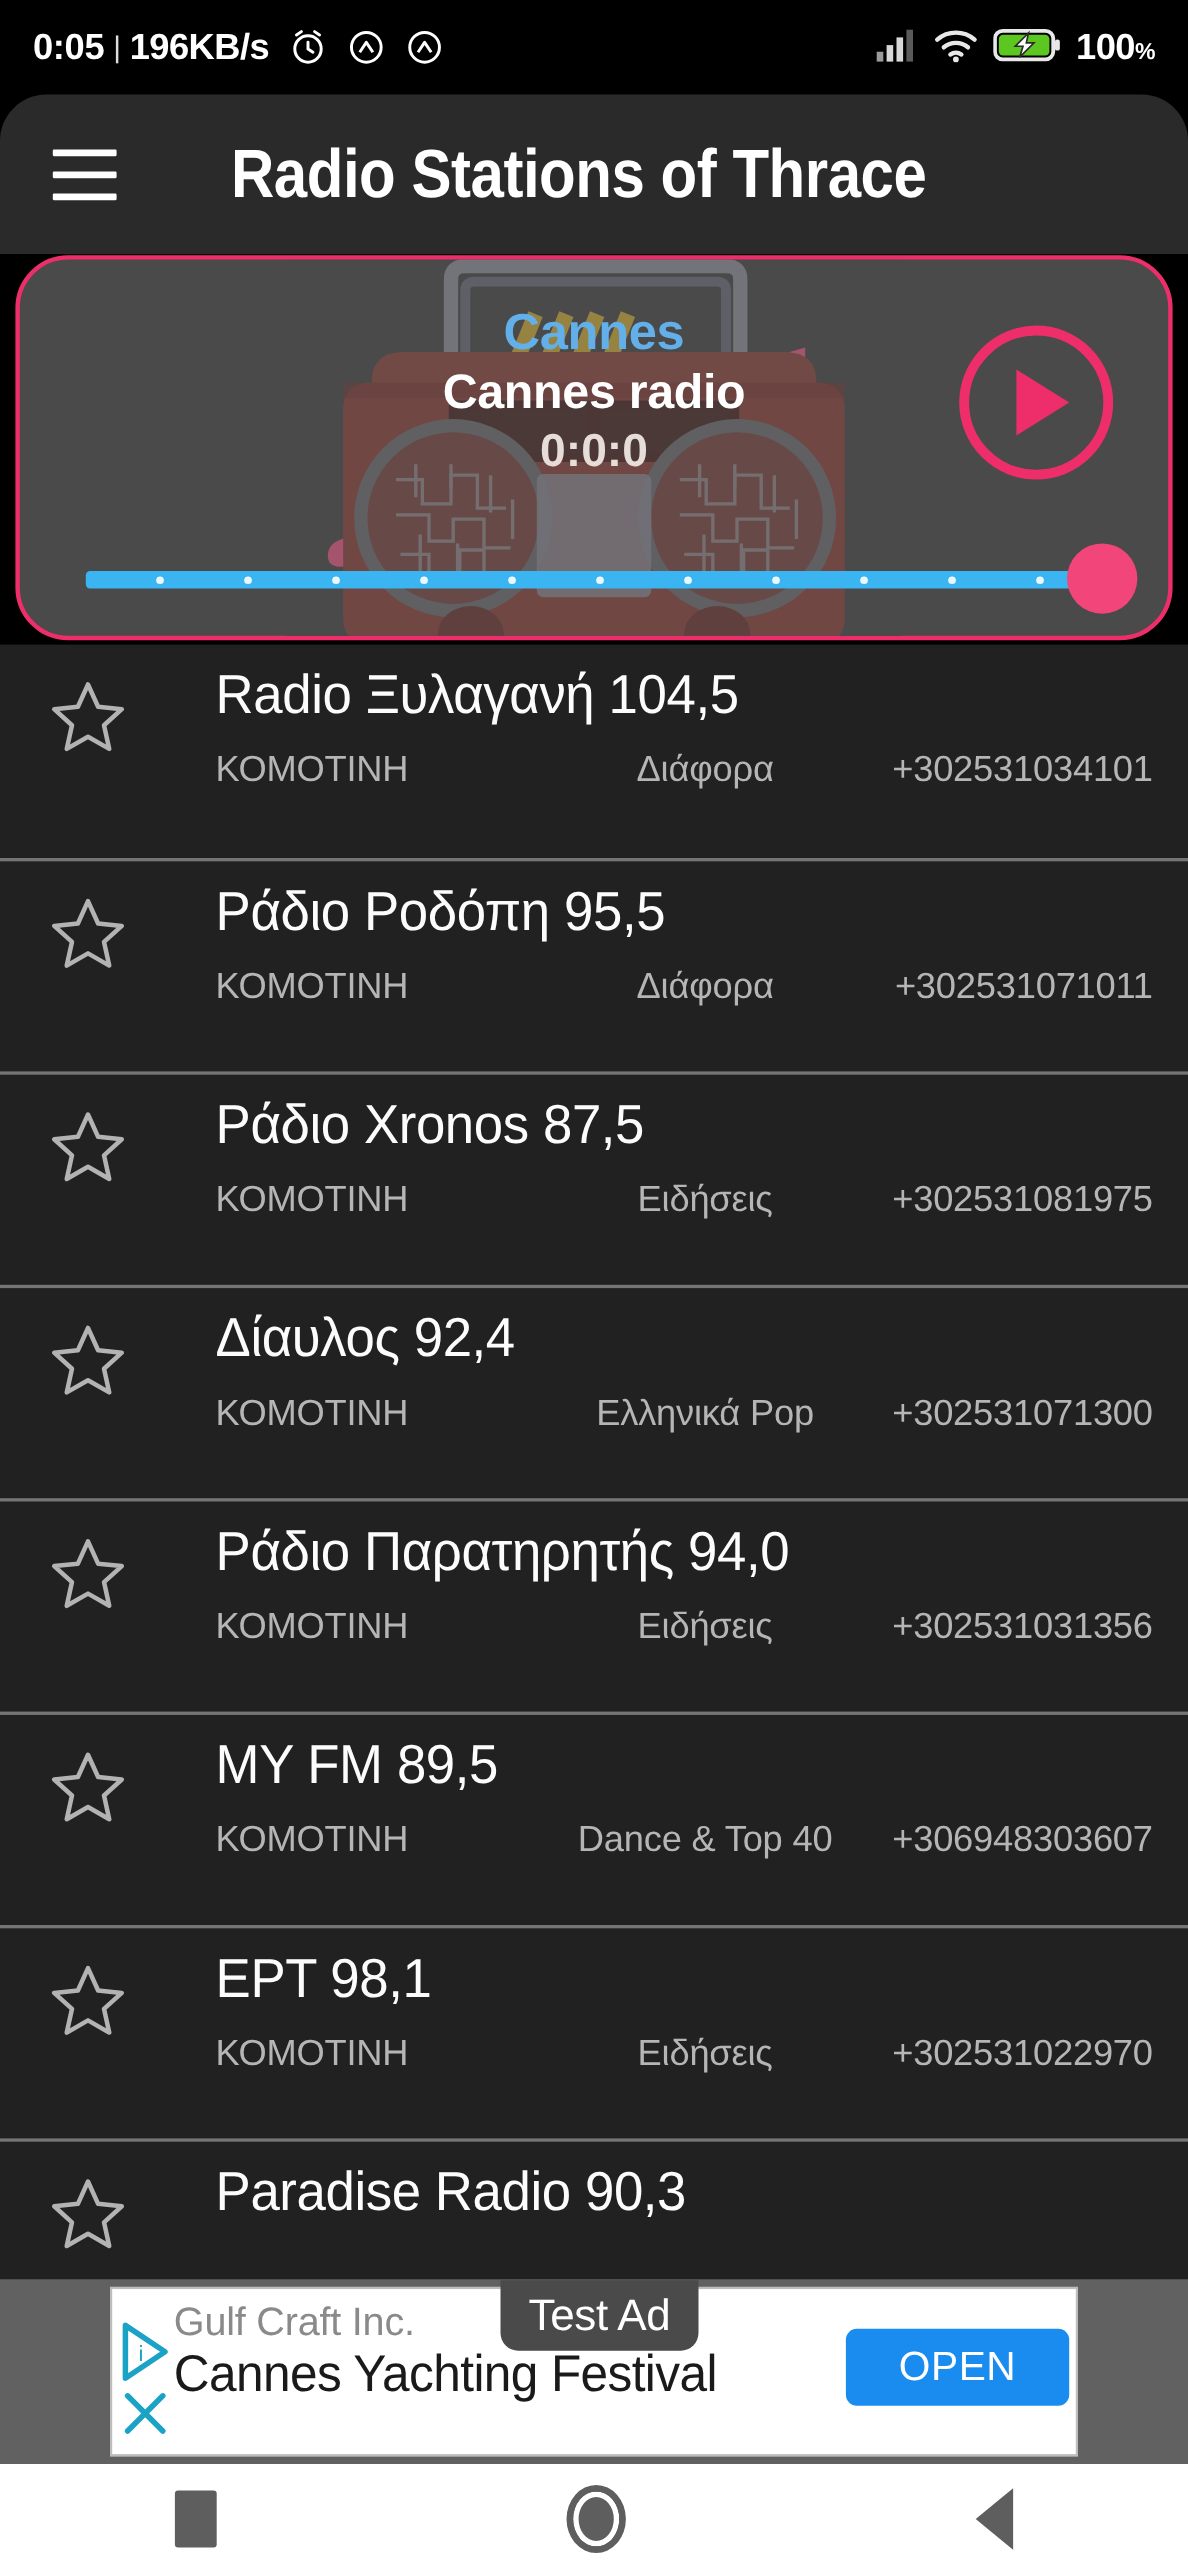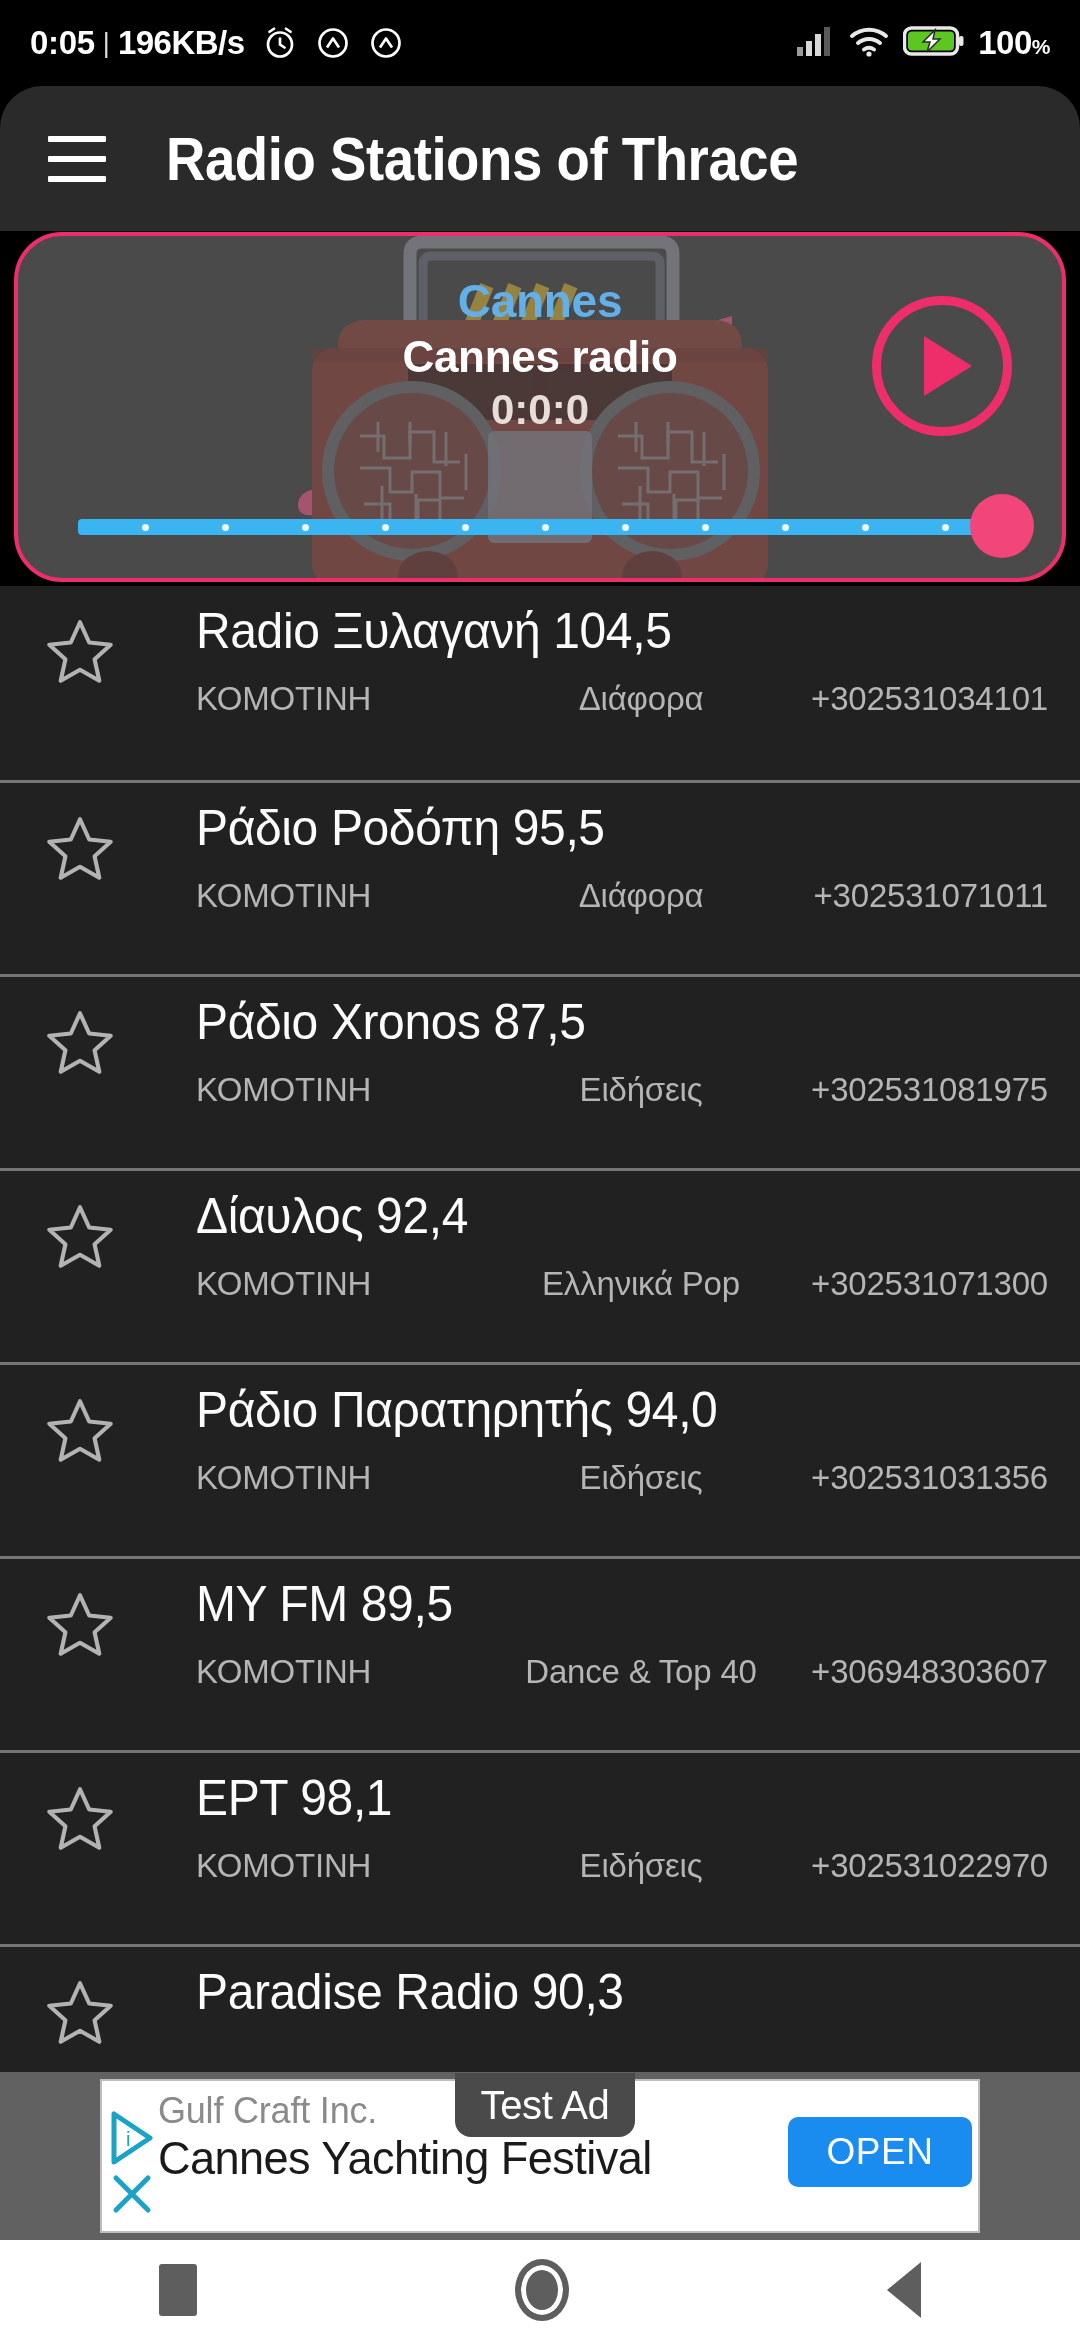--- a/index.html
+++ b/index.html
@@ -24,21 +24,21 @@
   .sb-ico{ margin-left:7px; display:flex; align-items:center; }
   .sb-right{ margin-left:auto; display:flex; align-items:center; gap:13px; }
   .sb-pct{ font-size:33px; font-weight:bold; letter-spacing:-0.5px; }
   .sb-pct .unit{ font-size:21px; vertical-align:baseline; }
 
   
   .appbar{
     position:absolute; top:86px; left:0; width:1080px; height:145px;
     background:#2a2a2a;
     border-top-left-radius:42px; border-top-right-radius:42px;
-    display:flex; align-items:center; padding-left:48px;
+    display:flex; align-items:center; padding-left:48px;gap:44px;
   }
   .hamburger{ width:58px; height:46px; display:flex; flex-direction:column;
     justify-content:space-between; cursor:pointer; }
   .hamburger span{ display:block; height:6px; background:#fff; border-radius:1px; }
   .app-title{
     margin-left:60px; color:#fff; font-size:62px; font-weight:bold;
     letter-spacing:-0.5px; transform:scaleX(0.88); transform-origin:left center;
     white-space:nowrap;
   }
 
@@ -125,21 +125,21 @@
   .ad-adv{
     position:absolute; left:158px; top:2090px; color:#8a8a8a; font-size:36px;
     letter-spacing:-0.2px;
   }
   .ad-title{
     position:absolute; left:158px; top:2130px; color:#1a1a1a; font-size:47px;
     letter-spacing:-0.6px; transform:scaleX(0.96); transform-origin:left center;
     white-space:nowrap;
   }
   .ad-open{
-    position:absolute; right:108px; top:2117px; width:184px; height:70px;
+    position:absolute; right:108px; top:2117px; width:203px; height:70px;
     background:#1a8cf0; border-radius:10px; color:#fff; font-size:37px;
     display:flex; align-items:center; justify-content:center;
     letter-spacing:0.5px; cursor:pointer;
   }
   .ad-badge{
     position:absolute; left:455px; top:2073px; width:180px; height:64px;
     background:#4a4a4a; border-bottom-left-radius:16px; border-bottom-right-radius:16px;
     color:#fff; font-size:40px; display:flex; align-items:center; justify-content:center;
     letter-spacing:-0.3px;
   }

